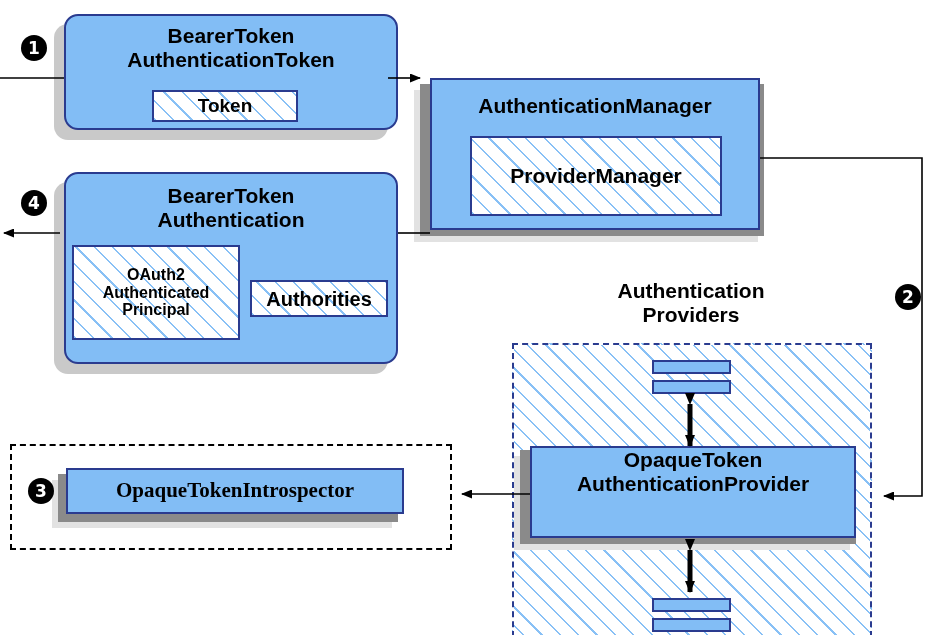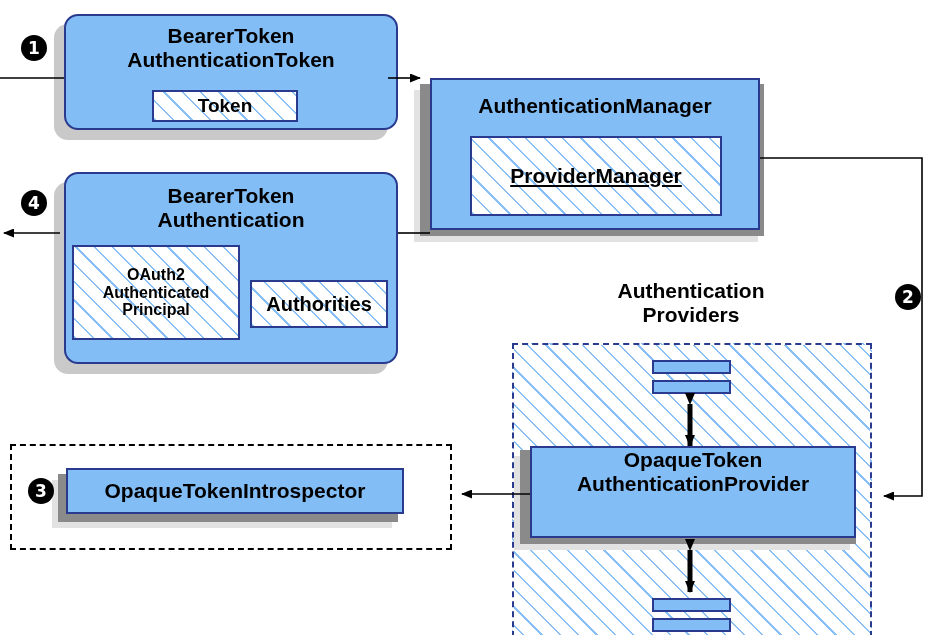--- a/index.html
+++ b/index.html
@@ -191,35 +191,35 @@
   <div class="inner-box hatch" style="left:152px; top:78px; width:146px; height:32px; font-size:19px;align-items:center;">
     <span>Token</span>
   </div>
   <div class="badge" style="left:21px; top:23px;">1</div>
 
   <div class="shadow-light" style="left:414px; top:78px; width:344px; height:152px;"></div>
   <div class="shadow-dark" style="left:420px; top:72px; width:344px; height:152px;"></div>
   <div class="node" style="left:430px; top:66px; width:330px; height:152px; padding-top:14px;">
     <div class="node-title" style="font-size:21px;">AuthenticationManager</div>
   </div>
-  <div class="inner-box hatch" style="left:470px; top:124px; width:252px; height:80px; font-size:21px;text-decoration:underline;">
+  <div class="inner-box hatch" style="left:470px; top:124px; width:252px; height:80px; font-size:21px;">
     <span>ProviderManager</span>
   </div>
 
   <div class="shadow-soft rounded" style="left:54px; top:170px; width:334px; height:192px;"></div>
   <div class="node rounded" style="left:64px; top:160px; width:334px; height:192px; padding-top:10px;">
     <div class="node-title" style="font-size:21px;">BearerToken
 Authentication</div>
   </div>
   <div class="inner-box hatch" style="left:72px; top:233px; width:168px; height:95px; font-size:16px;">
     <span style="white-space:pre-line;">OAuth2
 Authenticated
 Principal</span>
   </div>
-  <div class="inner-box hatch" style="left:250px; top:268px; width:138px; height:48px; font-size:20px;">
+  <div class="inner-box hatch" style="left:250px; top:268px; width:138px; height:37px; font-size:20px;">
     <span>Authorities</span>
   </div>
   <div class="badge" style="left:21px; top:178px;">4</div>
 
   <div class="plain-label" style="left:576px; top:267px; width:230px; font-size:21px;">Authentication
 Providers</div>
 
   <div class="dashed-box dashed-blue hatch" style="left:512px; top:331px; width:360px; height:304px;"></div>
 
   <div class="bar" style="left:652px; top:348px; width:79px; height:14px;"></div>
@@ -235,17 +235,17 @@
   <div class="badge" style="left:895px; top:272px;">2</div>
 
   <div class="bar" style="left:652px; top:586px; width:79px; height:14px;"></div>
   <div class="bar" style="left:652px; top:606px; width:79px; height:14px;"></div>
 
   <div class="dashed-box dashed-black" style="left:10px; top:432px; width:442px; height:106px;"></div>
   <div class="shadow-light" style="left:52px; top:468px; width:340px; height:48px;"></div>
   <div class="shadow-dark" style="left:58px; top:462px; width:340px; height:48px;"></div>
   <div class="node" style="left:66px; top:456px; width:338px; height:46px;
               justify-content:center;">
-    <div class="node-title" style="font-size:21px;">OpaqueTokenIntrospector</div>
+    <div class="node-title" style="font-size:21px;font-family:Liberation Serif, serif;">OpaqueTokenIntrospector</div>
   </div>
   <div class="badge" style="left:28px; top:466px;">3</div>
 
 </div>
 
 </body></html>

